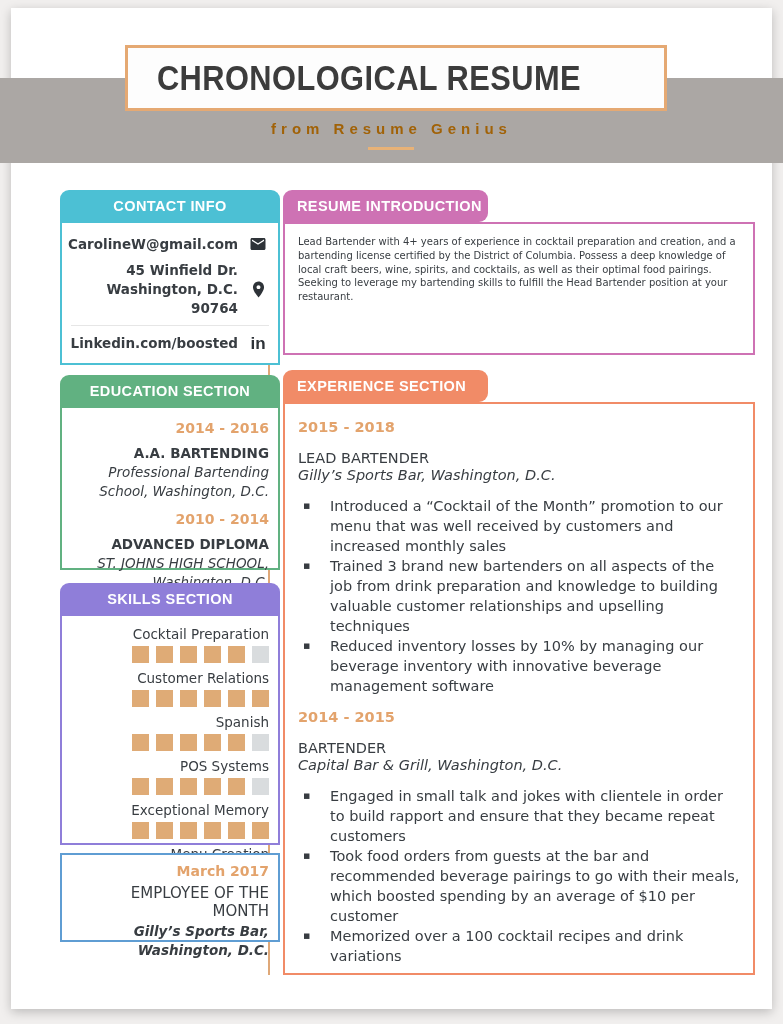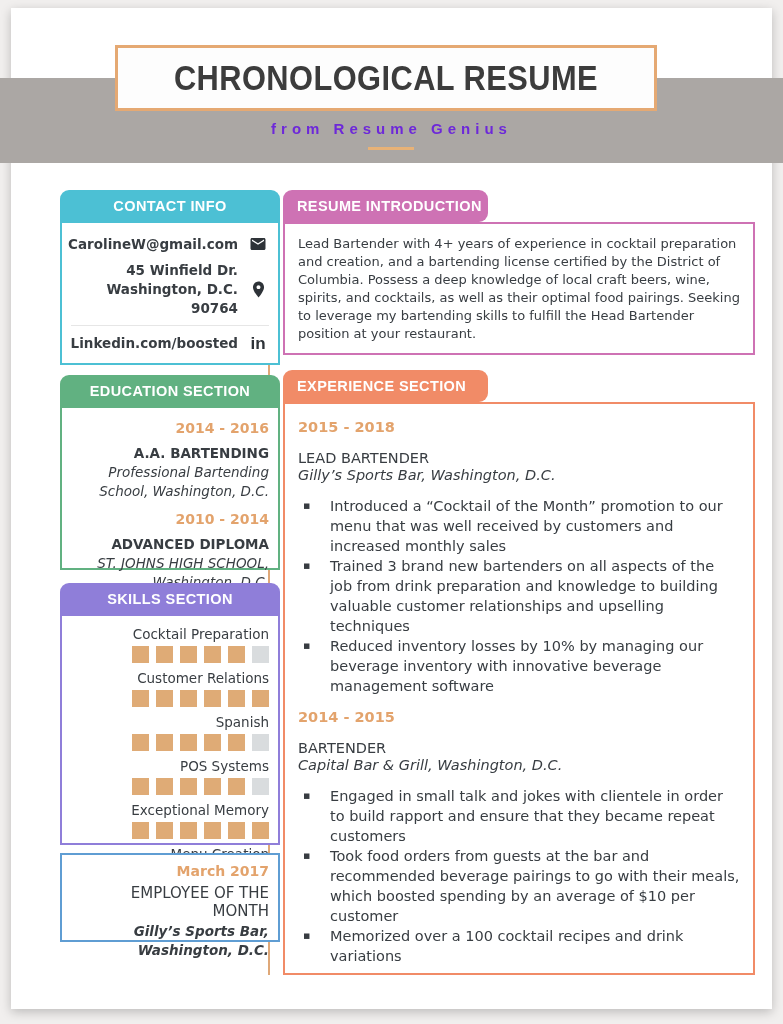--- a/index.html
+++ b/index.html
@@ -1,26 +1,26 @@
 <!DOCTYPE html>
 <html><head>
 <meta charset="utf-8">
 <style>
   html,body{margin:0;padding:0;}
   .canvas{position:relative;width:783px;height:1024px;background:#f1efee;overflow:hidden;
           font-family:"DejaVu Sans",sans-serif;color:#383d42;}
   .page{position:absolute;left:11px;top:8px;width:761px;height:1001px;background:#ffffff;
         box-shadow:0 3px 10px rgba(0,0,0,0.22);}
   .gray-band{position:absolute;left:0;top:78px;width:783px;height:85px;background:#aba7a4;z-index:1;}
-  .title-box{position:absolute;left:115px;top:45px;width:536px;height:60px;background:#fdfdfd;
-             border:3px solid #e5a973;display:flex;align-items:center;justify-content:center;z-index:2;}
+  .title-box{position:absolute;left:125px;top:45px;width:536px;height:60px;background:#fdfdfd;
+             border:3px solid #e5a973;display:flex;align-items:center;z-index:2;}
   .title-text{font-family:"Liberation Sans",sans-serif;font-weight:700;font-size:35px;color:#3c3c3c;
               transform:scaleX(0.88);white-space:nowrap;letter-spacing:0.5px;}
   .subtitle{position:absolute;left:0;top:120px;width:783px;text-align:center;z-index:2;font-size:15px;
-            letter-spacing:5px;color:#6d28d9;font-weight:600;font-family:"Liberation Sans",sans-serif;}
+            letter-spacing:5px;color:#a16207;font-weight:600;font-family:"Liberation Sans",sans-serif;}
   .subtitle-underline{position:absolute;left:368px;top:147px;width:46px;height:3px;background:#e8b277;z-index:2;}
   .divider{position:absolute;left:268px;top:210px;width:2px;height:765px;background:#dfa878;}
 
   
   .card{position:absolute;left:60px;width:220px;}
   .card-header{height:31px;border-radius:9px 9px 0 0;display:flex;align-items:center;justify-content:center;
                color:#fff;font-family:"Liberation Sans",sans-serif;font-weight:700;font-size:14.5px;letter-spacing:0.4px;}
   .card-body{background:#fff;border:2px solid;box-sizing:border-box;}
 
   .contact{top:190px;}
@@ -58,21 +58,21 @@
   .acc-title{font-size:15px;font-weight:400;margin-bottom:2px;}
   .acc-org{font-size:13.5px;font-weight:700;font-style:italic;white-space:pre-line;line-height:1.4;}
 
   
   .tab{height:32px;width:205px;border-radius:9px 9px 9px 0;display:flex;align-items:center;padding-left:14px;
        color:#fff;font-weight:700;font-family:"Liberation Sans",sans-serif;font-size:14.5px;
        letter-spacing:0.4px;box-sizing:border-box;position:relative;z-index:1;}
   .intro{position:absolute;left:283px;top:190px;width:472px;}
   .intro .tab{background:#ce72b4;}
   .intro-body{border:2px solid #ce72b4;background:#fff;padding:11px 13px;box-sizing:border-box;height:133px;
-              font-size:13px;line-height:1.38;}
+              font-size:10px;line-height:1.38;}
   .exp{position:absolute;left:283px;top:370px;width:472px;}
   .exp .tab{background:#f18b67;}
   .exp-body{border:2px solid #f18b67;background:#fff;box-sizing:border-box;height:573px;
             padding:2px 13px 12px;font-size:14.5px;}
   .job-date{margin:13px 0 15px;font-size:14.5px;}
   .job-title{margin:0 0 1px;}
   .job-company{font-style:italic;margin:0 0 13px;}
   .bullet{display:flex;line-height:1.38;}
   .bullet-marker{width:27px;flex:none;padding-left:5px;padding-top:2px;font-size:11px;}
   .bullet-text{flex:1;}

